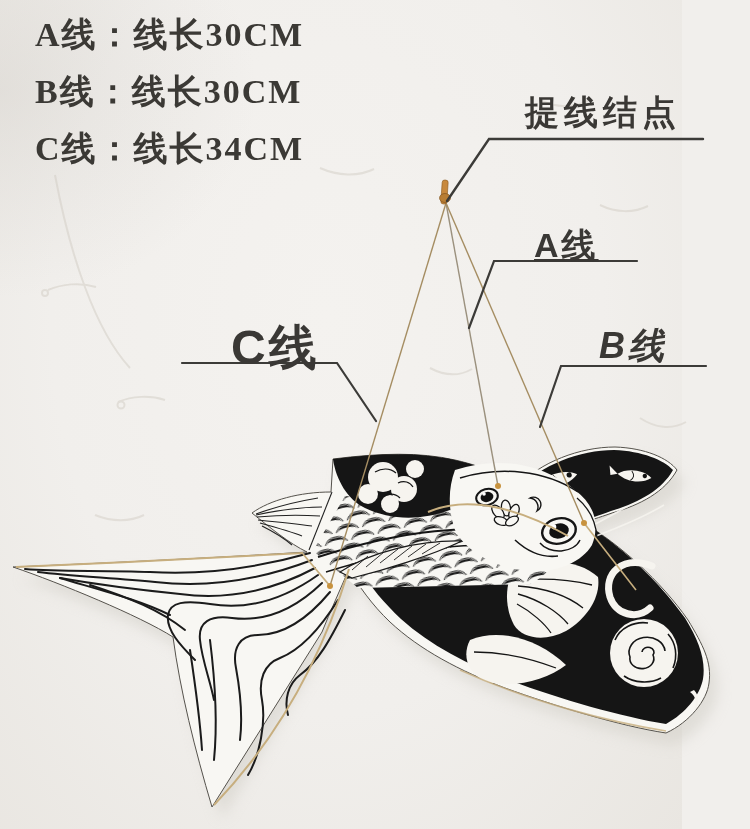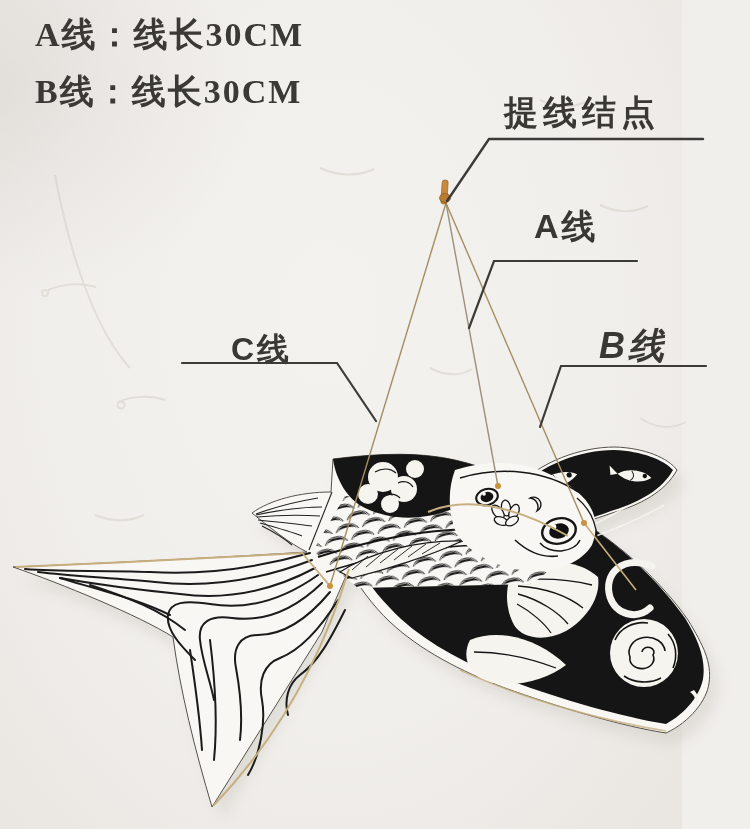--- a/index.html
+++ b/index.html
@@ -22,24 +22,24 @@
     position:absolute;color:#3a3835;white-space:nowrap;
     font-weight:700;
   }
   .spec-block{
     position:absolute;left:35px;top:6px;color:#3b3935;
     font-family:"Liberation Serif","DejaVu Serif",serif;
     font-size:34px;line-height:57px;font-weight:700;letter-spacing:2px;
   }
   .spec-block div{height:57px;}
   .ann{font-size:34px;letter-spacing:5px;}
-  #lbl-bridle{left:504px;top:90px;}
-  #lbl-a{left:534px;top:204px;letter-spacing:3px;}
+  #lbl-bridle{left:525px;top:90px;}
+  #lbl-a{left:534px;top:223px;letter-spacing:3px;text-decoration:underline;}
   #lbl-b{left:599px;top:322px;font-size:36px;letter-spacing:3px;font-style:italic;}
-  #lbl-c{left:231px;top:328px;font-size:32px;letter-spacing:3px;}
+  #lbl-c{left:231px;top:316px;font-size:48px;letter-spacing:3px;}
 </style>
 </head>
 <body>
 
 <div id="stage">
 
   <svg width="750" height="829" viewBox="0 0 750 829">
     <defs>
       <filter id="soft" x="-20%" y="-20%" width="140%" height="140%">
         <feGaussianBlur stdDeviation="7"></feGaussianBlur>
@@ -272,20 +272,21 @@
       <polyline points="706,366 561,366 540,427" stroke-width="2.2"></polyline>
       <polyline points="182,363 337,363 376,421" stroke-width="2.2"></polyline>
     </g>
   </svg>
 
   <div id="corner-shade"></div>
 
   <div class="spec-block">
     <div>A线：线长30CM</div>
     <div>B线：线长30CM</div>
+    <div>C线：线长34CM</div>
   </div>
 
   <div class="label ann" id="lbl-bridle">提线结点</div>
   <div class="label ann" id="lbl-a">A线</div>
   <div class="label ann" id="lbl-b">B线</div>
   <div class="label ann" id="lbl-c">C线</div>
 
 </div>
 
 </body></html>

